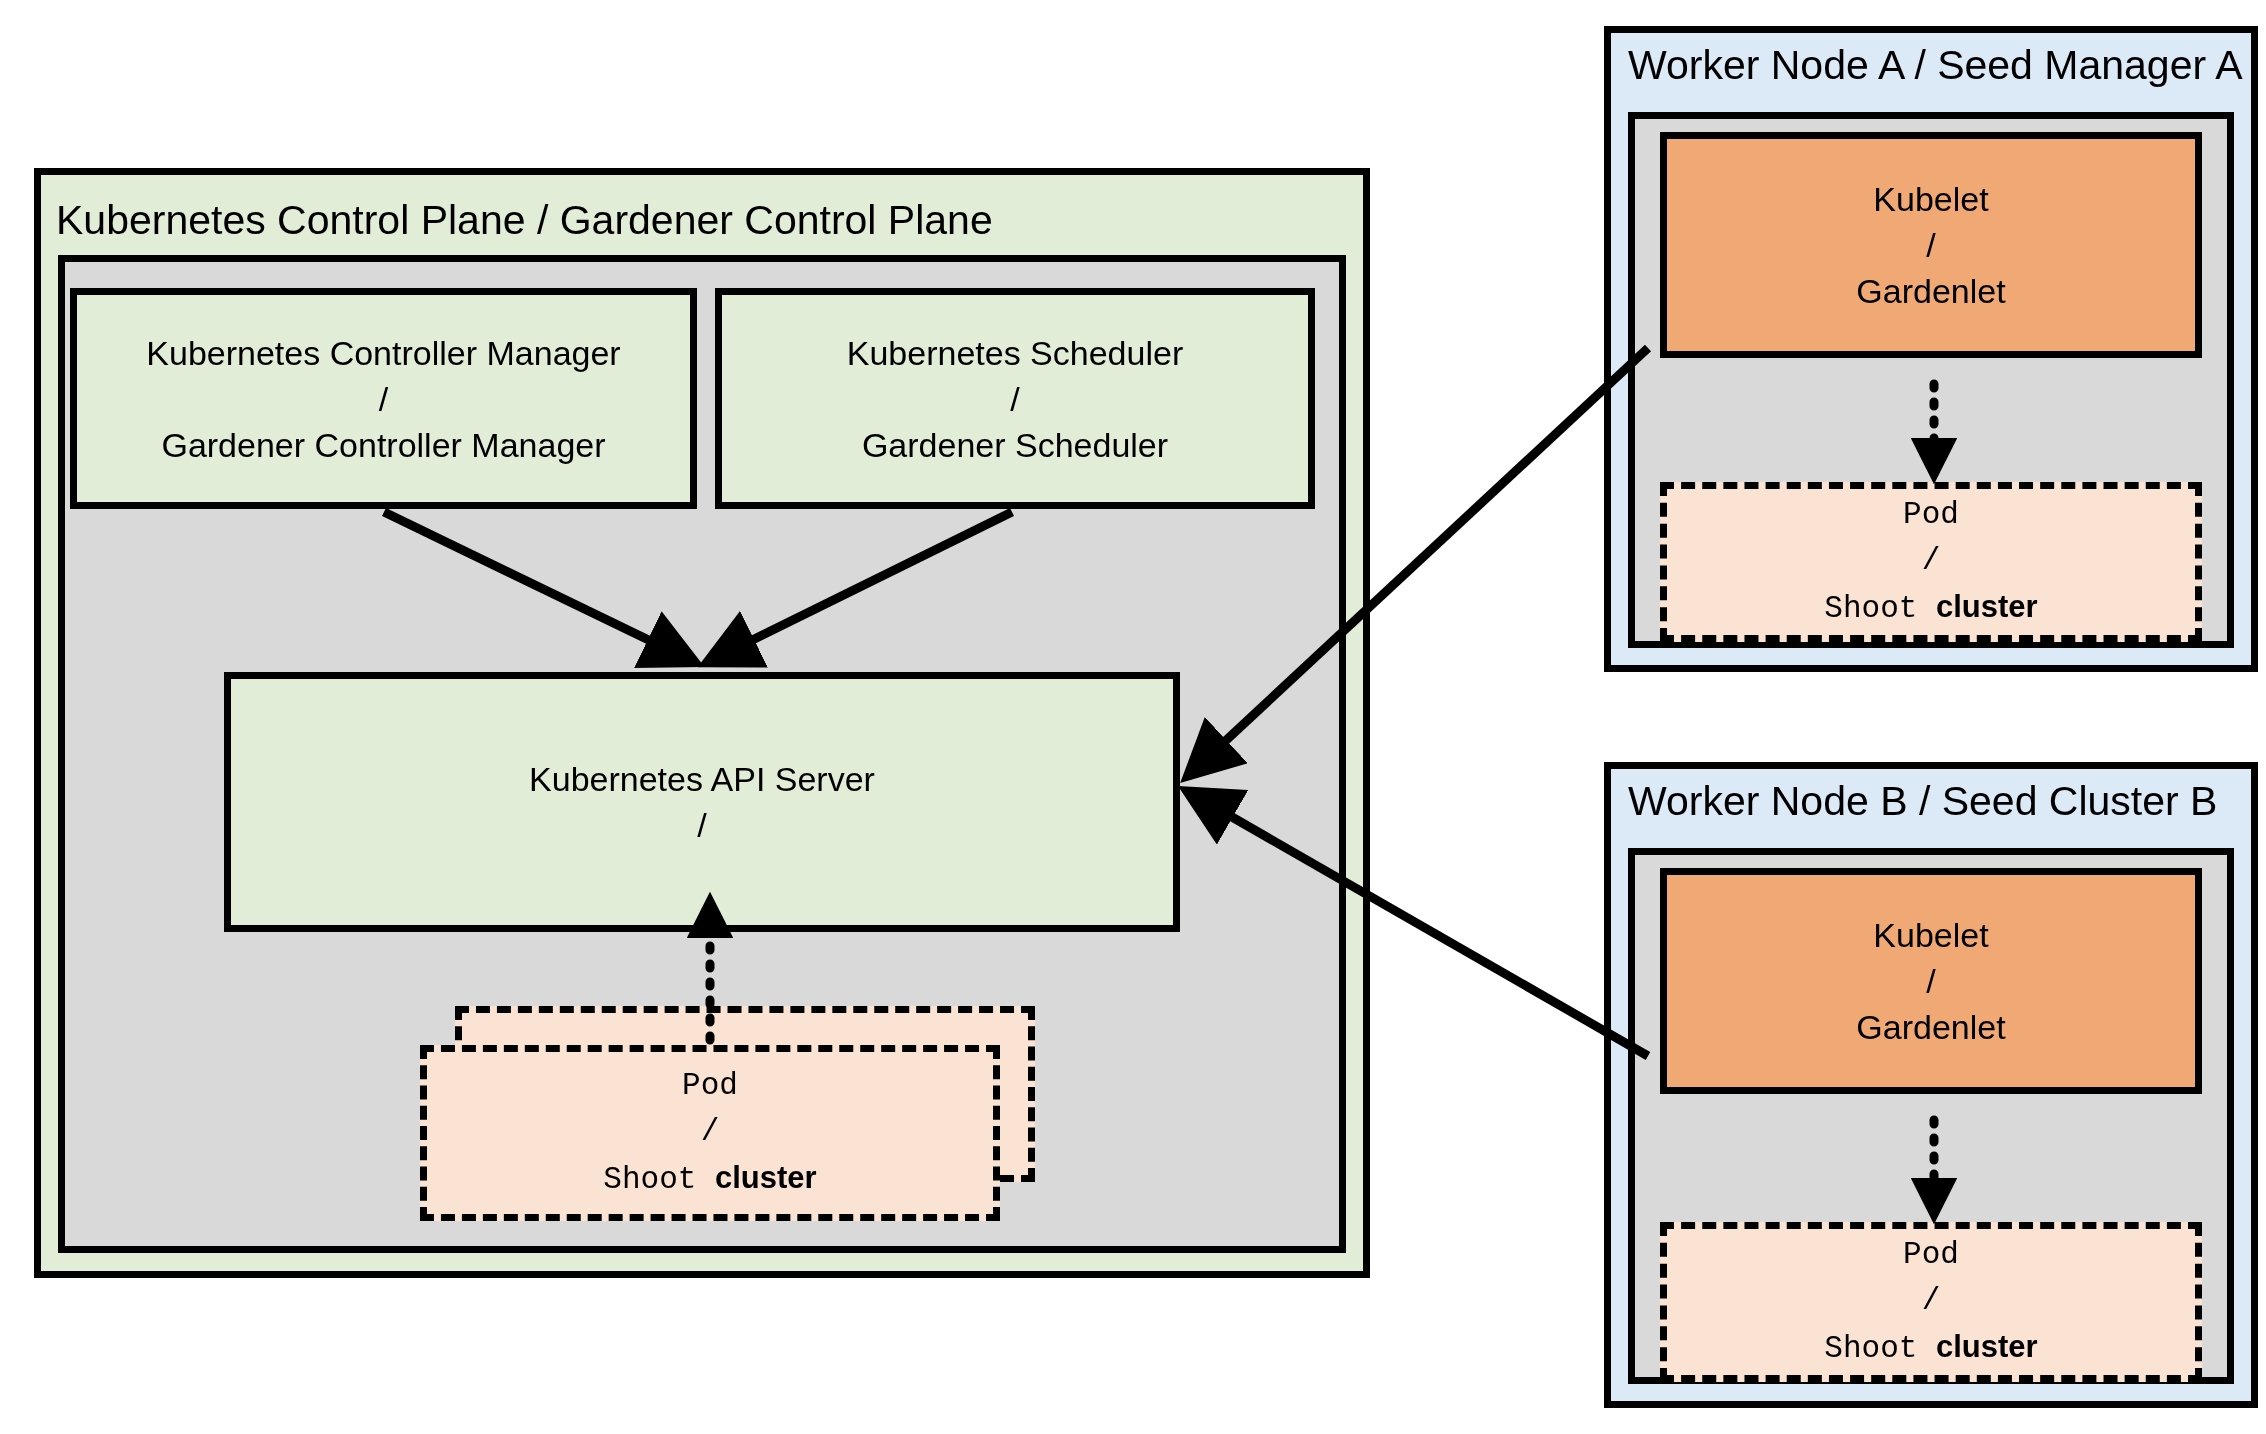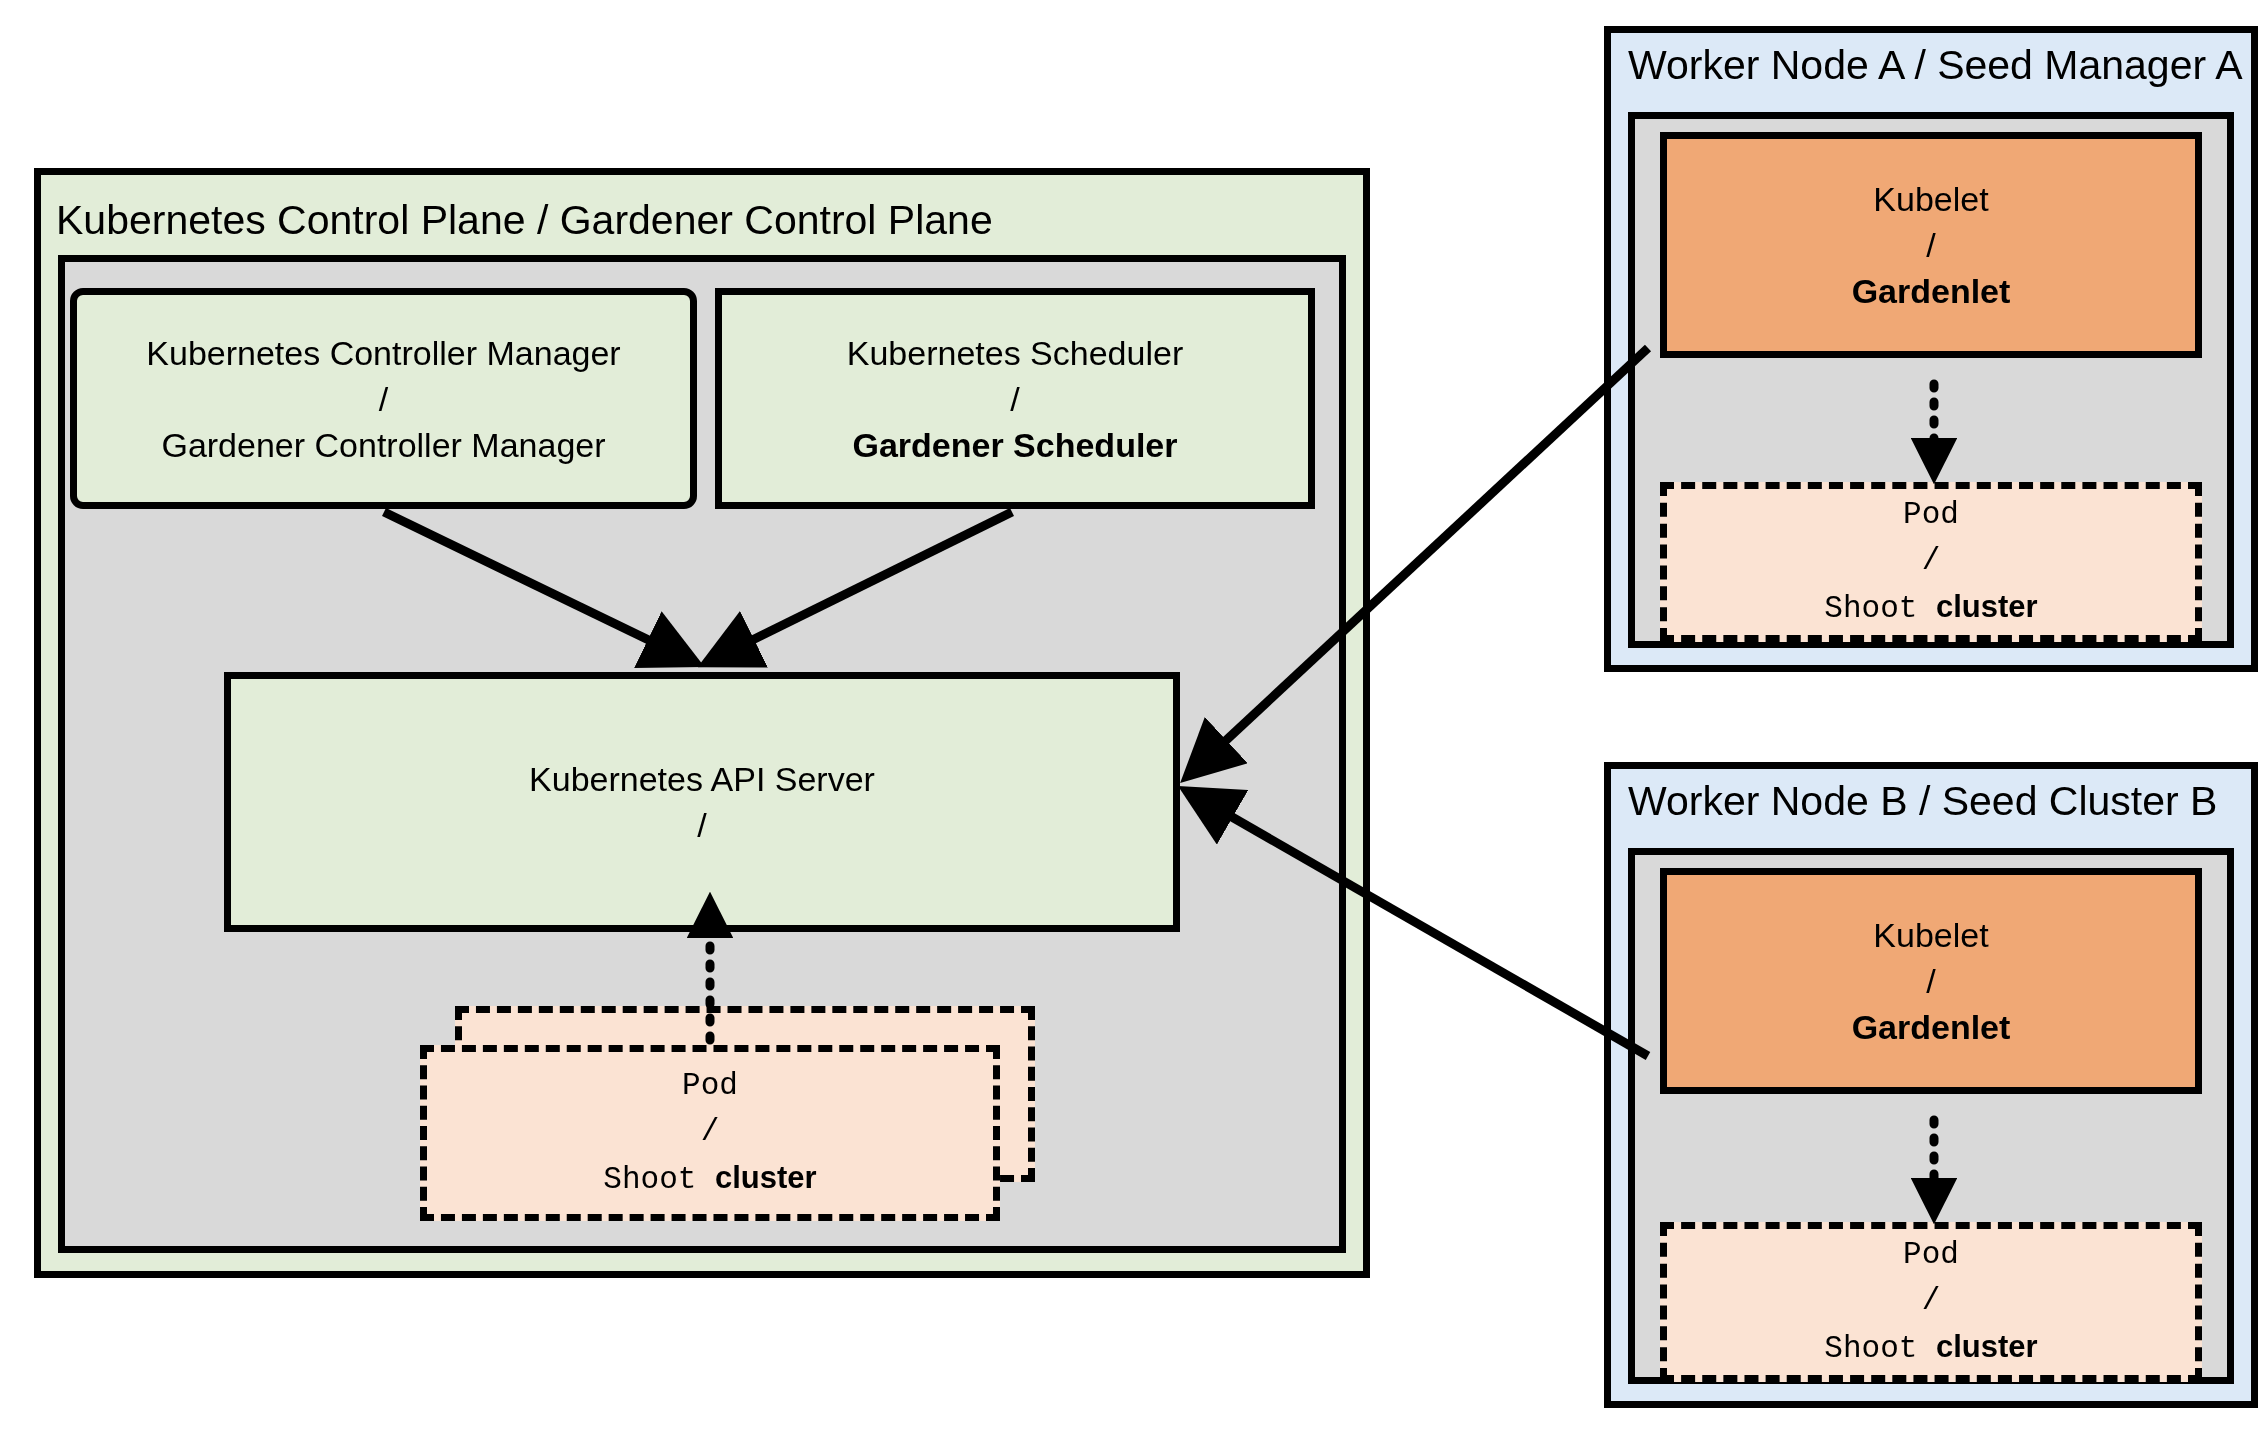--- a/index.html
+++ b/index.html
@@ -13,26 +13,26 @@
   .cp-outer{left:34px;top:168px;width:1336px;height:1110px;
             background:#E2EDD8;border:7px solid #000;}
   .cp-title{position:absolute;left:56px;top:190px;width:1200px;height:60px;
             font-size:41px;line-height:60px;color:#000000;white-space:nowrap;}
   .cp-inner{left:58px;top:255px;width:1288px;height:998px;
             background:#D9D9D9;border:7px solid #000;}
 
   
   .gbox{background:#E2EDD8;border:7px solid #000;
         display:flex;flex-direction:column;align-items:center;justify-content:center;}
-  .kcm{left:70px;top:288px;width:627px;height:221px;border-radius:13px;}
+  .kcm{left:70px;top:288px;width:627px;height:221px;}
   .ksched{left:715px;top:288px;width:600px;height:221px;}
   .kapi{left:224px;top:672px;width:956px;height:260px;}
 
   .ln{font-size:34px;line-height:46px;text-align:center;white-space:nowrap;}
-  .ln.b{font-weight:bold;}
+  .ln.b{font-weight:normal;}
   .slash{font-size:34px;line-height:46px;text-align:center;}
   .pod-shadow{position:absolute;background:#FBE3D3;
               border:7px dashed #000;box-sizing:border-box;}
   .pod-main{position:absolute;background:#FBE3D3;
             border:7px dashed #000;box-sizing:border-box;
             display:flex;flex-direction:column;align-items:center;justify-content:center;}
   .mono{font-family:"Liberation Mono",monospace;font-size:31px;line-height:46px;
         text-align:center;white-space:nowrap;}
   .mono .bold-sans{font-family:"Liberation Sans",sans-serif;font-weight:bold;}
 

